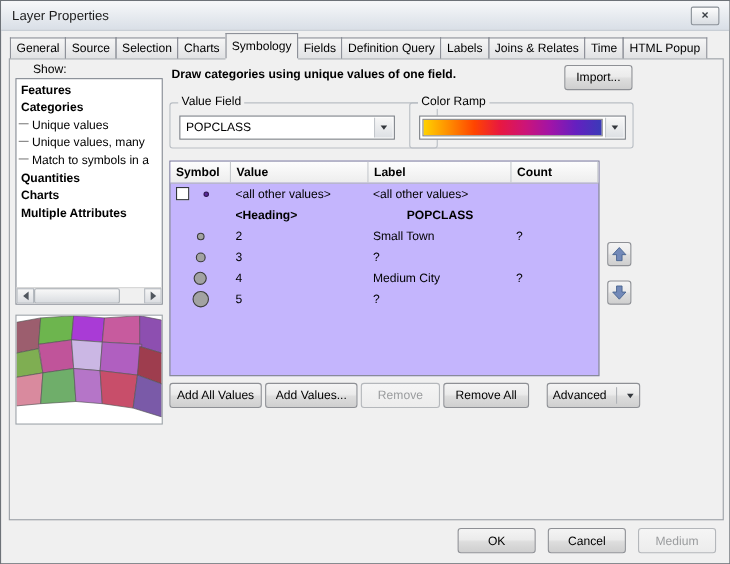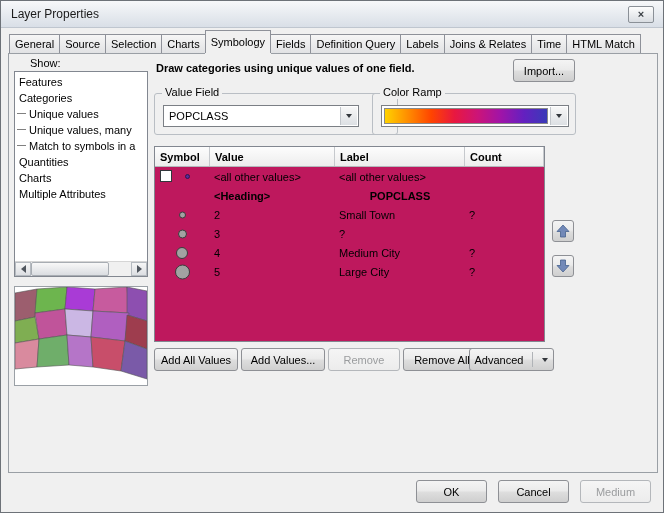--- a/index.html
+++ b/index.html
@@ -48,21 +48,21 @@
   }
   .abs { position:absolute; z-index:2; }
   
   .show-label { left:29px; top:56px; }
   .listbox {
     left:13px; top:70px; width:134px; height:206px;
     background:#fff; border:1px solid #828790; overflow:hidden;
     padding-top:2px;
   }
   .listbox .li { height:16px; line-height:16px; padding-left:4px; white-space:nowrap; overflow:hidden; }
-  .listbox .li.bold { font-weight:normal; }
+  .listbox .li.bold { font-weight:bold; }
   .listbox .li.sub { padding-left:2px; }
   .listbox .li.sub::before {
     content:""; display:inline-block; width:9px; height:1px;
     border-top:1px solid #808080; margin-right:3px; vertical-align:3px;
   }
   .hscroll {
     position:absolute; left:0; right:0; bottom:0; height:15px;
     background:#f0f0f0; border-top:1px solid #d5d5d5;
   }
   .scroll-btn {
@@ -108,21 +108,21 @@
   .combo-arrow {
     position:absolute; right:1px; top:1px; bottom:1px; width:17px;
     background:linear-gradient(#f7f7f7,#dde0e4); border-left:1px solid #c2c6cb;
     display:flex; align-items:center; justify-content:center;
   }
   .caret-down { width:0; height:0; border-left:3.5px solid transparent; border-right:3.5px solid transparent; border-top:4px solid #33373c; }
   .ramp-strip { position:absolute; left:2px; top:2px; bottom:2px; right:20px; border:1px solid #8a8a8a; }
   
   .symtable {
     left:153px; top:145px; width:391px; height:196px;
-    background:#be185d; border:1px solid #828790;
+    background:#c4b5fd; border:1px solid #828790;
   }
   .thead { display:flex; height:20px; background:linear-gradient(#fdfdfd,#ededed); border-bottom:1px solid #b4b7bb; font-weight:bold; }
   .thead .cell { border-right:1px solid #c6c9cd; display:flex; align-items:center; padding-left:5px; }
   .trow { display:flex; height:19px; align-items:center; }
   .cell-symbol { width:55px; position:relative; height:100%; }
   .cell-value  { width:125px; padding-left:4px; overflow:hidden; white-space:nowrap; }
   .cell-label  { width:130px; padding-left:4px; overflow:hidden; white-space:nowrap; }
   .cell-count  { flex:1; padding-left:4px; }
   .bold { font-weight:bold; }
   .center { text-align:center; padding-left:0; }
@@ -140,21 +140,21 @@
   
   .move-btn { width:22px; height:22px; }
   .move-up { left:551px; top:219px; }
   .move-down { left:551px; top:254px; }
   
   .act { top:347px; height:23px; }
   .b-addall { left:153px; width:84px; }
   .b-addval { left:240px; width:84px; }
   .b-remove { left:327px; width:72px; }
   .b-removeall { left:402px; width:78px; }
-  .b-advanced { left:468px; width:85px; gap:9px; }
+  .b-advanced { left:496px; width:85px; gap:9px; }
   .adv-sep { width:1px; height:15px; background:#b0b3b7; }
   
   .foot { top:479px; height:23px; width:71px; }
   .b-ok { left:415px; }
   .b-cancel { left:497px; }
   .b-apply { left:579px; }
 </style>
 </head>
 <body>
 
@@ -171,21 +171,21 @@
     <div class="tab">General</div>
     <div class="tab">Source</div>
     <div class="tab">Selection</div>
     <div class="tab">Charts</div>
     <div class="tab active">Symbology</div>
     <div class="tab">Fields</div>
     <div class="tab">Definition Query</div>
     <div class="tab">Labels</div>
     <div class="tab">Joins &amp; Relates</div>
     <div class="tab">Time</div>
-    <div class="tab">HTML Match</div>
+    <div class="tab">HTML Popup</div>
   </div>
 
   <div class="page"></div>
 
   <div class="abs show-label">Show:</div>
   <div class="abs listbox">
     <div class="li bold">Features</div>
     <div class="li bold">Categories</div>
     <div class="li sub">Unique values</div>
     <div class="li sub">Unique values, many</div>
@@ -294,21 +294,20 @@
         </div>
       <div class="cell-value">4</div>
       <div class="cell-label">Medium City</div>
       <div class="cell-count">?</div>
     </div>
     <div class="trow">
       <div class="cell-symbol">
           <span class="gray-circle d15"></span>
         </div>
       <div class="cell-value">5</div>
-      <div class="cell-label">Large City</div>
       <div class="cell-count">?</div>
     </div>
   </div>
 
   <div class="abs btn move-btn move-up">
     <svg width="14" height="14" viewBox="0 0 14 14">
       <polygon points="7,1 13,7.5 9.5,7.5 9.5,13 4.5,13 4.5,7.5 1,7.5" fill="#7289b8" stroke="#46628e" stroke-width="0.8"></polygon>
     </svg>
   </div>
   <div class="abs btn move-btn move-down">

